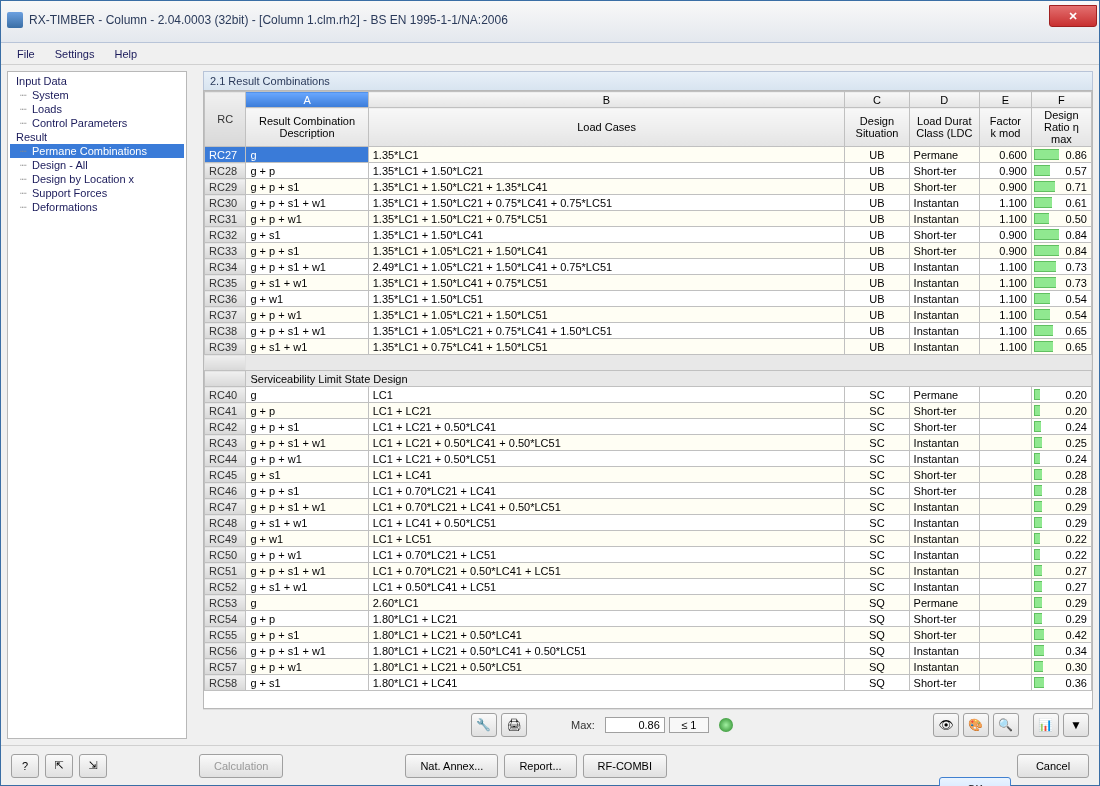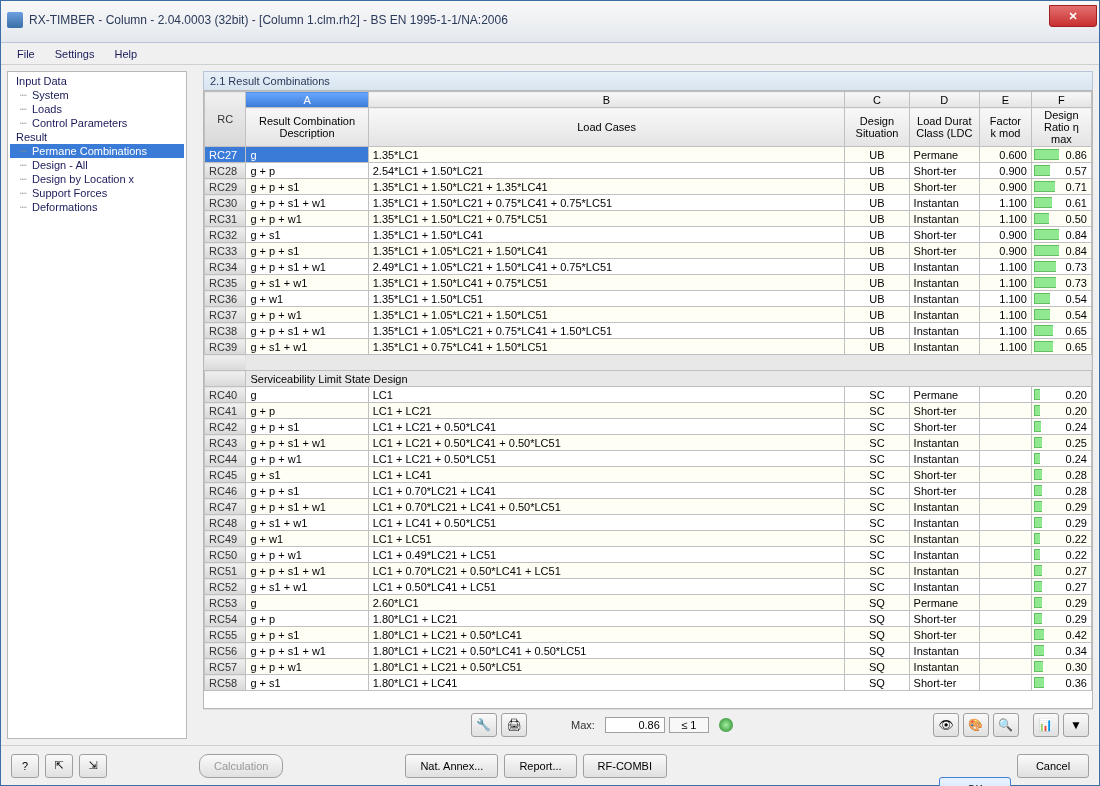--- a/index.html
+++ b/index.html
@@ -43,21 +43,21 @@
 .toolbar-below { height: 30px; display: flex; align-items: center; padding: 2px 4px; gap: 4px; border-top:1px solid #ddd; background:#f0f0f0;}
 .tb-btn { width: 26px; height: 24px; border: 1px solid #a0a0a0; background: linear-gradient(#fafafa,#e0e0e0); border-radius: 3px; cursor: pointer; display:flex; align-items:center; justify-content:center; font-size:12px;}
 .tb-spacer { flex: 1; }
 .max-label { color: #333; margin: 0 6px;}
 .max-box { width: 60px; border: 1px solid #a0a0a0; background:#fff; text-align:right; padding:1px 4px;}
 .lim-box { width: 40px; border: 1px solid #a0a0a0; background:#f8f8f8; text-align:center; padding:1px 2px;}
 .green-dot { width:14px; height:14px; border-radius:50%; background: radial-gradient(#a0f0a0,#208020); margin-left:6px;}
 
 .footer-bar { height: 40px; display: flex; align-items: center; padding: 6px 10px; gap: 6px; border-top: 1px solid #d0d0d0; background: #f0f0f0; }
 .btn { height: 24px; padding: 0 14px; border: 1px solid #a0a0a0; background: linear-gradient(#fafafa,#e0e0e0); border-radius: 3px; cursor: pointer; font-size: 11px; display:flex; align-items:center;}
-.btn:disabled, .btn.disabled { color: #999; cursor: default; border-radius: 9px; }
+.btn:disabled, .btn.disabled { color: #999; cursor: default; }
 .btn.small { width: 28px; padding: 0; justify-content: center; }
 .btn.primary { border-color:#4080d0; background: linear-gradient(#eaf4ff,#c8e0ff); margin-top: 47px; }
 .footer-spacer { flex: 1; }
 
 
 .cw-rc{width:40px;} .cw-a{width:118px;} .cw-b{width:460px;} .cw-c{width:62px;} .cw-d{width:68px;} .cw-e{width:50px;} .cw-f{width:58px;}
 </style>
 </head>
 <body>
 
@@ -131,21 +131,21 @@
     <td class="selcell">g</td>
     <td>1.35*LC1</td>
     <td class="cen">UB</td>
     <td>Permane</td>
     <td class="num">0.600</td>
     <td class="ratio-cell"><span class="ratio-bar" style="width:43%"></span><span class="ratio-val">0.86</span></td>
   </tr>
                 <tr class="data-row">
     <td class="rowhead ">RC28</td>
     <td class="">g + p</td>
-    <td>2.54*LC1 + 1.50*LC21</td>
+    <td>1.35*LC1 + 1.50*LC21</td>
     <td class="cen">UB</td>
     <td>Short-ter</td>
     <td class="num">0.900</td>
     <td class="ratio-cell"><span class="ratio-bar" style="width:28%"></span><span class="ratio-val">0.57</span></td>
   </tr>
                 <tr class="data-row">
     <td class="rowhead ">RC29</td>
     <td class="">g + p + s1</td>
     <td>1.35*LC1 + 1.50*LC21 + 1.35*LC41</td>
     <td class="cen">UB</td>
@@ -337,21 +337,21 @@
     <td class="">g + w1</td>
     <td>LC1 + LC51</td>
     <td class="cen">SC</td>
     <td>Instantan</td>
     <td class="num"></td>
     <td class="ratio-cell"><span class="ratio-bar" style="width:11%"></span><span class="ratio-val">0.22</span></td>
   </tr>
                 <tr class="data-row">
     <td class="rowhead ">RC50</td>
     <td class="">g + p + w1</td>
-    <td>LC1 + 0.49*LC21 + LC51</td>
+    <td>LC1 + 0.70*LC21 + LC51</td>
     <td class="cen">SC</td>
     <td>Instantan</td>
     <td class="num"></td>
     <td class="ratio-cell"><span class="ratio-bar" style="width:11%"></span><span class="ratio-val">0.22</span></td>
   </tr>
                 <tr class="data-row">
     <td class="rowhead ">RC51</td>
     <td class="">g + p + s1 + w1</td>
     <td>LC1 + 0.70*LC21 + 0.50*LC41 + LC51</td>
     <td class="cen">SC</td>

